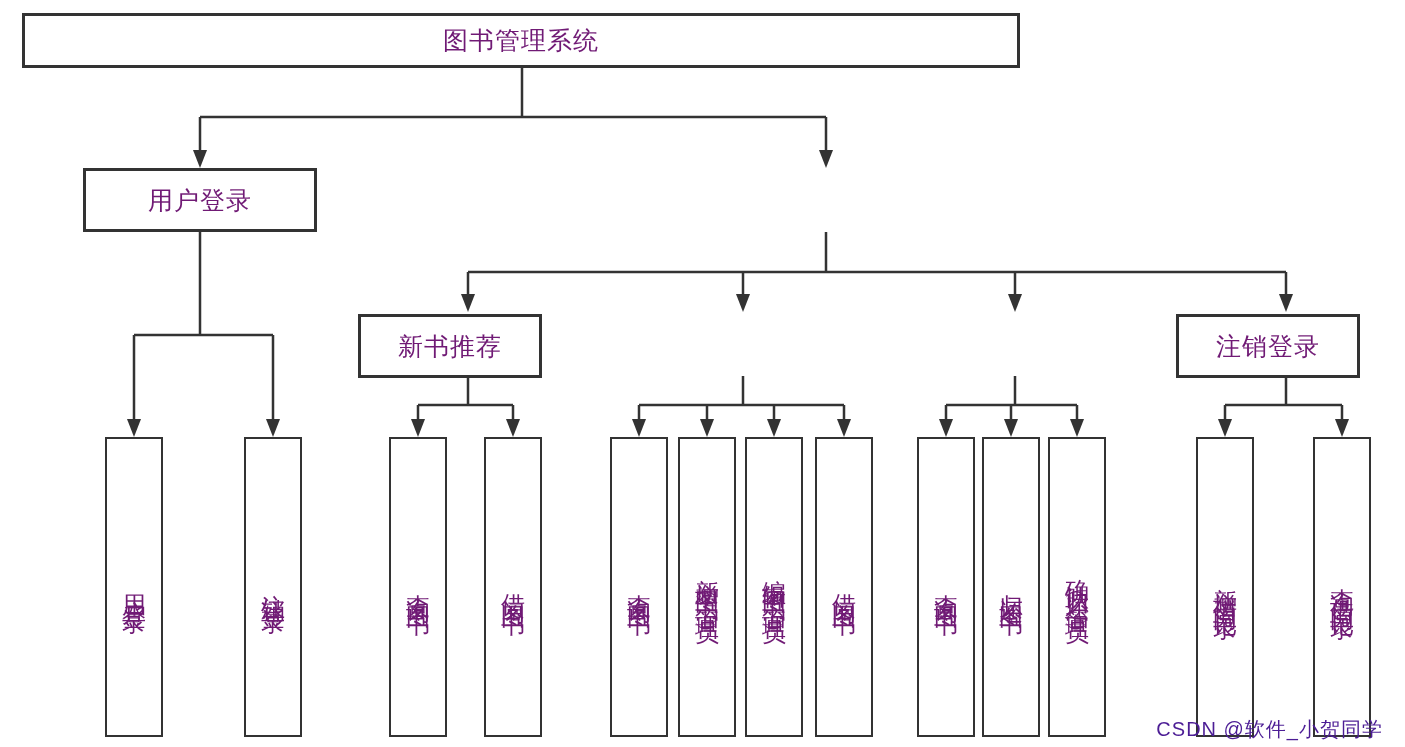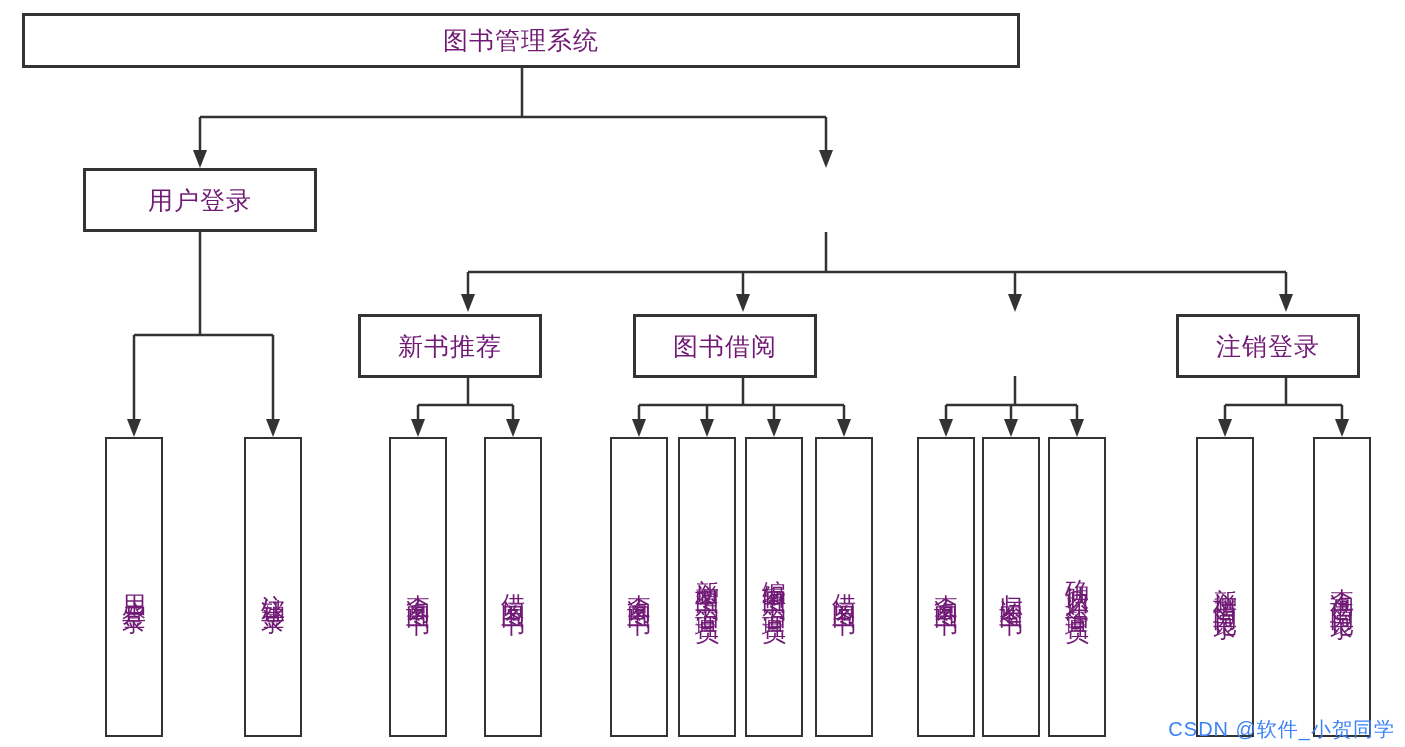--- a/index.html
+++ b/index.html
@@ -19,22 +19,22 @@
   .root-node { left:22px; top:13px; width:998px; height:55px; }
   .lvl2 { top:168px; width:234px; }
   .lvl3 { top:294px; width:184px;margin-top:20px; }
   .leaf { top:437px; width:58px; height:300px; border-width:2.5px; }
   .v-text {
     writing-mode:vertical-rl; text-orientation:mixed;
     font-size:24px; letter-spacing:6px; line-height:1;
     white-space:nowrap;
   }
   .watermark {
-    position:absolute; right:10px; bottom:4px; z-index:5;
-    font-size:20px; color:#3b82f6; letter-spacing:1px; white-space:nowrap;
+    position:absolute; right:22px; bottom:4px; z-index:5;
+    font-size:20px; color:#4c1d95; letter-spacing:1px; white-space:nowrap;
   }
 </style>
 </head>
 <body>
 
 <div class="canvas">
 
   <svg class="connectors" viewBox="0 0 1405 747" xmlns="http://www.w3.org/2000/svg">
     <path fill="none" stroke="#333333" stroke-width="2.5" d="
       M522,68 V117 M200,117 H826 M200,117 V150 M826,117 V150
@@ -70,23 +70,20 @@
   <div class="node h-node root-node">
     <span>图书管理系统</span>
   </div>
 
   <div class="node h-node lvl2" style="left:83px">
     <span>用户登录</span>
   </div>
 
   <div class="node h-node lvl3" style="left:358px">
     <span>新书推荐</span>
-  </div>
-  <div class="node h-node lvl3" style="left:633px">
-    <span>图书借阅</span>
   </div>
   <div class="node h-node lvl3" style="left:1176px">
     <span>注销登录</span>
   </div>
 
   <div class="node leaf" style="left:105px">
     <span class="v-text">用户登录</span>
   </div>
   <div class="node leaf" style="left:244px">
     <span class="v-text">注销登录</span>

